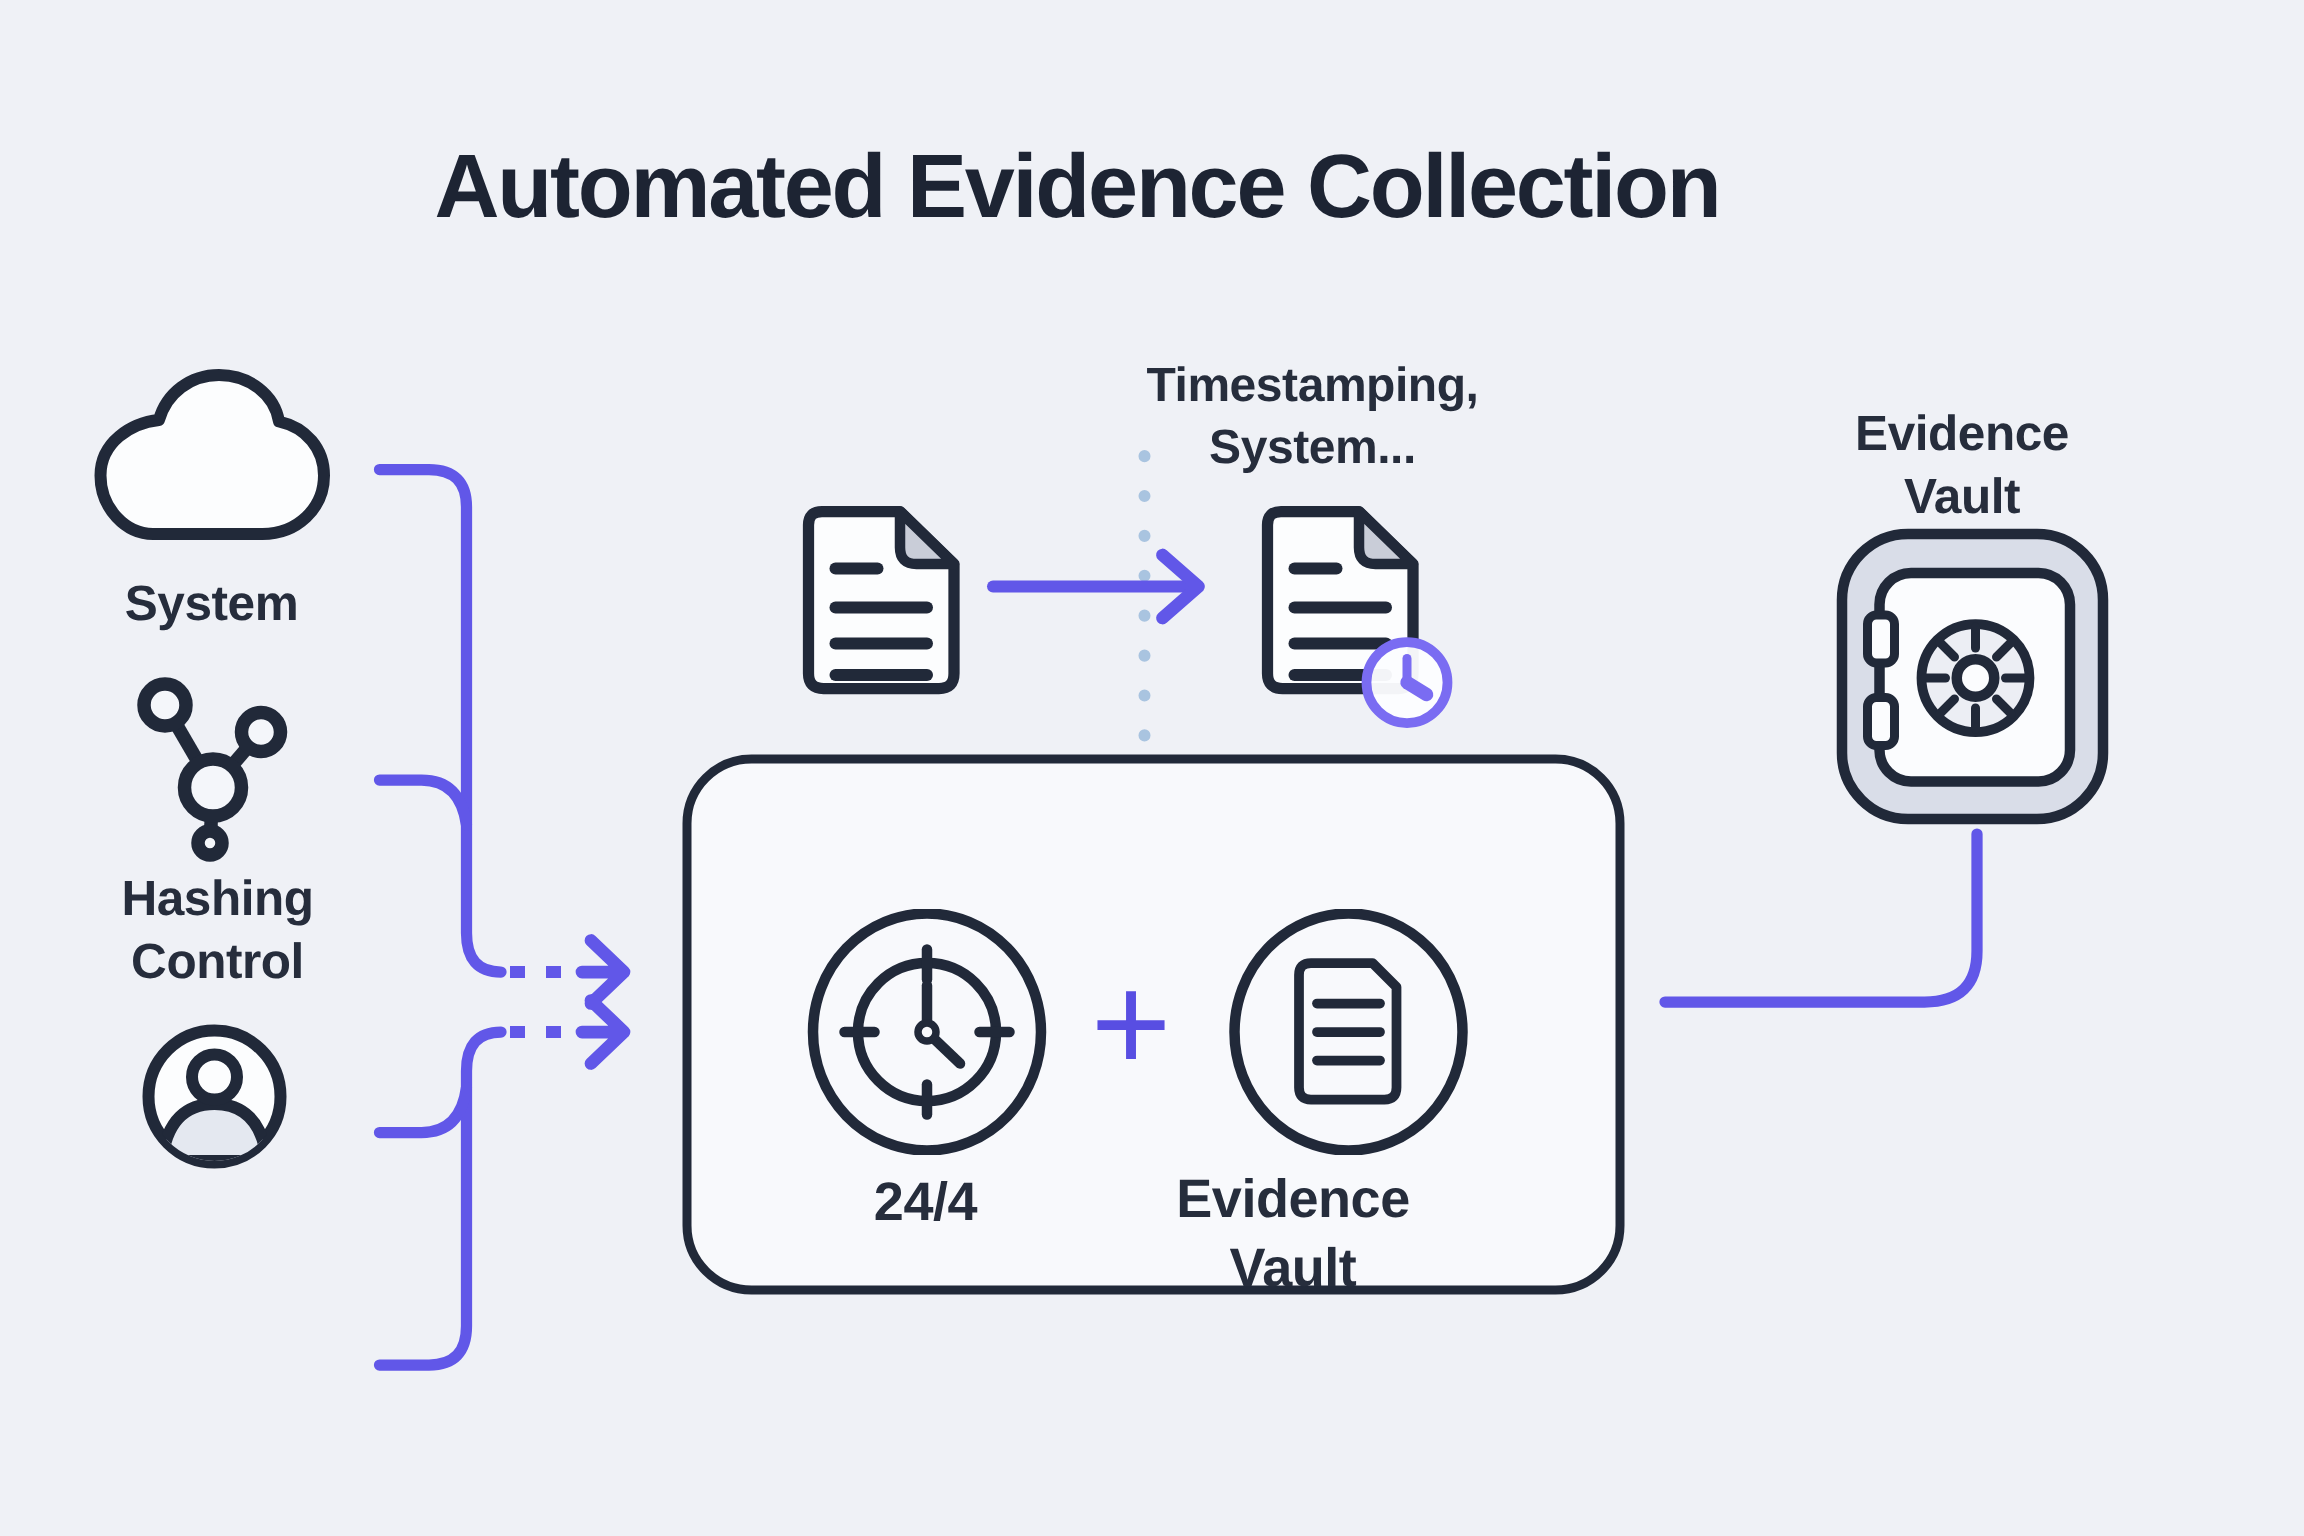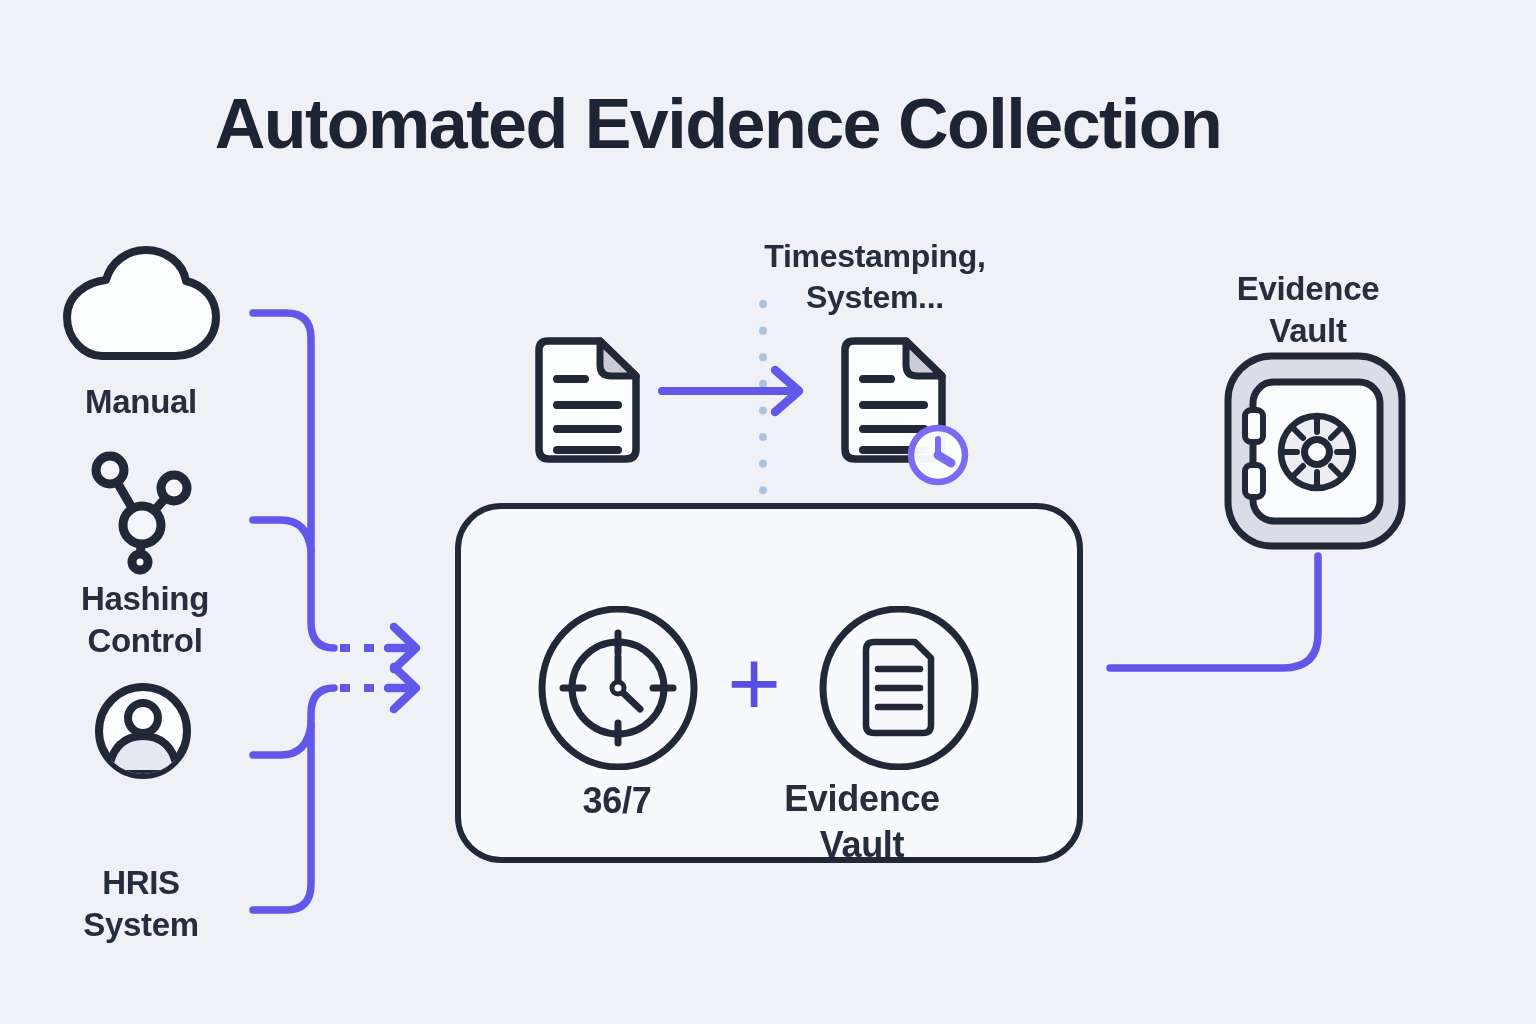--- a/index.html
+++ b/index.html
@@ -19,21 +19,21 @@
     text-align:center;
     white-space:pre-line;
     line-height:1.27;
     letter-spacing:-0.3px;
   }
   .title{
     position:absolute;
     transform:translate(-50%,-50%);
     color:#1d2433;
     font-weight:700;
-    font-size:70px;
+    font-size:60px;
     letter-spacing:-1.5px;
     white-space:nowrap;
   }
   .fs33{font-size:33px;}
   .fs32{font-size:32px;}
   .fs36{font-size:36px;}
   .fs37{font-size:37px;letter-spacing:-0.5px;}
   .platform-box{
     position:absolute;
     left:455px;top:503px;width:628px;height:360px;
@@ -186,28 +186,26 @@
         <line x1="113" y1="100" x2="127" y2="100"></line>
         <line x1="69" y1="76" x2="79" y2="86"></line>
         <line x1="107" y1="114" x2="117" y2="124"></line>
         <line x1="117" y1="76" x2="107" y2="86"></line>
         <line x1="79" y1="114" x2="69" y2="124"></line>
       </g>
       <circle cx="93" cy="100" r="12.5" fill="#fbfcfe" stroke="#212939" stroke-width="7"></circle>
     </g>
   </svg>
 
-  <div class="label fs33" style="left:141px;top:402px;">Manual</div>
+  <div class="label fs33" style="left:141px;top:402px;">System</div>
   <div class="label fs33" style="left:145px;top:620px;">Hashing
 Control</div>
-  <div class="label fs33" style="left:141px;top:904px;">HRIS
-System</div>
 
   <div class="label fs32" style="left:875px;top:277px;">Timestamping,
 System...</div>
 
-  <div class="label fs36" style="left:617px;top:801px;">36/7</div>
+  <div class="label fs36" style="left:617px;top:801px;">24/4</div>
   <div class="label fs36" style="left:848px;top:822px;margin-left:14px;">Evidence
 Vault</div>
 
   <div class="label fs33" style="left:1308px;top:310px;">Evidence Vault</div>
 
 </div>
 
 </body></html>

